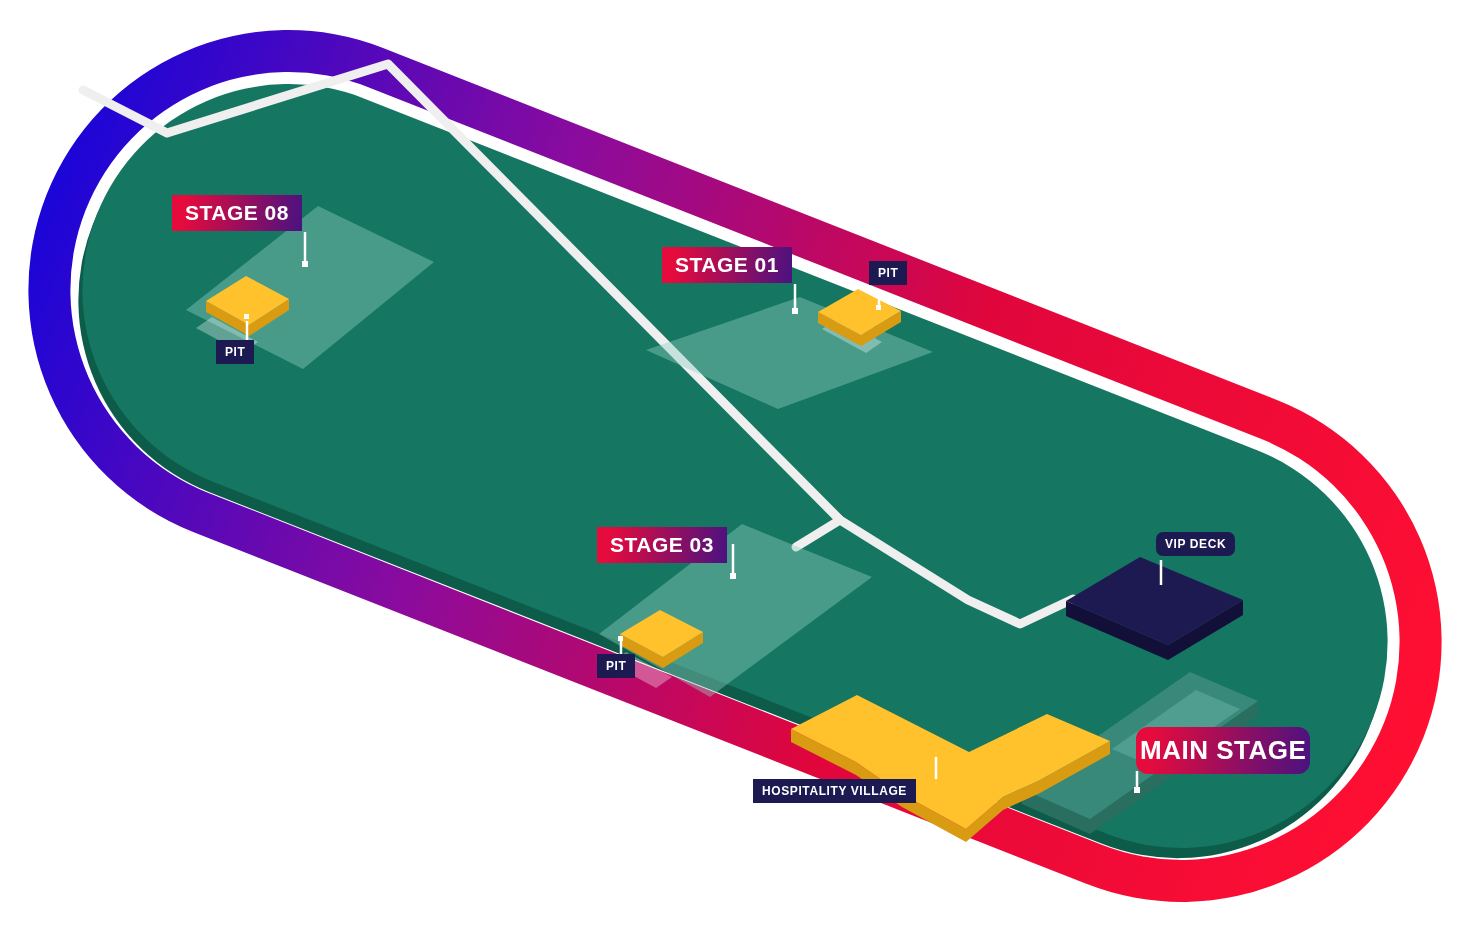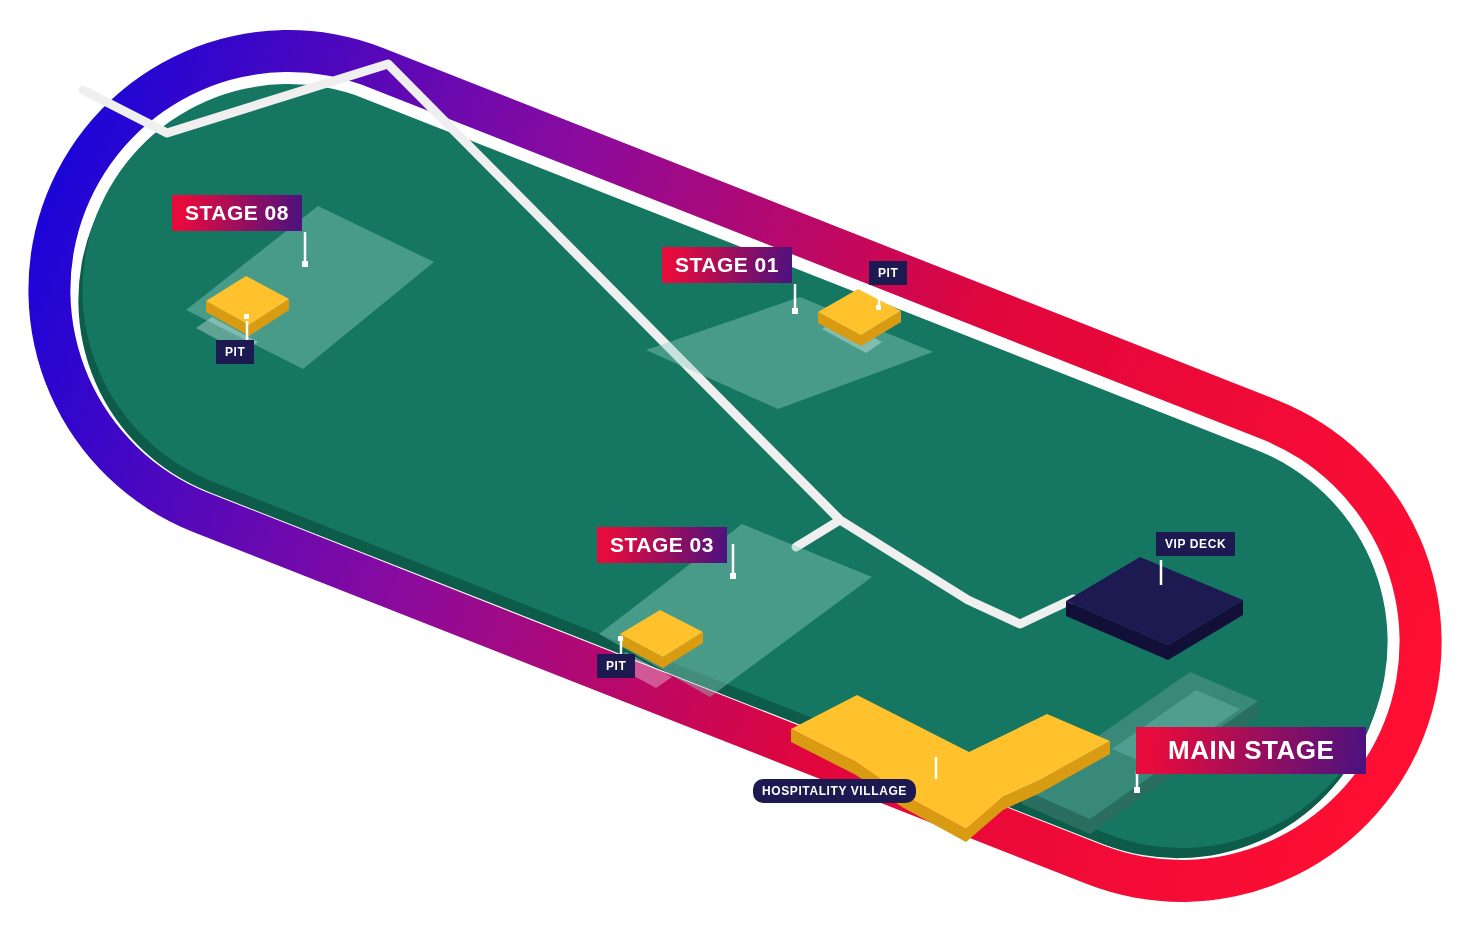--- a/index.html
+++ b/index.html
@@ -42,21 +42,22 @@
     z-index:5;
   }
   .chip-stage{
     background:linear-gradient(98deg,var(--chipRed,#e50b3d) 10%,var(--chipPurple,#4a1280) 100%);
     font-size:21px;
     padding:6px 13px;
     letter-spacing:.5px;
   }
   .chip-main{
     font-size:26px;
-    padding:8px 32px;
+    padding:8px 4px;
+    border-radius:12px;
   }
   .chip-small{
     background:var(--navy,#1d1a52);
     font-size:12px;
     padding:5px 9px;
     letter-spacing:.6px;
   }
 </style>
 </head>
 <body>
@@ -144,19 +145,19 @@
       <line x1="621" y1="641" x2="621" y2="654" class="pointer"></line>
       <rect x="618" y="636" width="5" height="5" class="dot"></rect>
       <line x1="936" y1="757" x2="936" y2="779" class="pointer"></line>
     </g>
   </svg>
 
   <div class="chip chip-stage" style="left:172px;top:195px;">STAGE 08</div>
   <div class="chip chip-stage" style="left:662px;top:247px;">STAGE 01</div>
   <div class="chip chip-stage" style="left:597px;top:508px;margin-top:19px;">STAGE 03</div>
   <div class="chip chip-stage chip-main" style="left:1136px;top:727px;">MAIN STAGE</div>
-  <div class="chip chip-small" style="left:1156px;top:532px;">VIP DECK</div>
-  <div class="chip chip-small" style="left:753px;top:779px;border-radius:10px;">HOSPITALITY VILLAGE</div>
+  <div class="chip chip-small" style="left:1156px;top:532px;border-radius:7px;">VIP DECK</div>
+  <div class="chip chip-small" style="left:753px;top:779px;">HOSPITALITY VILLAGE</div>
   <div class="chip chip-small" style="left:216px;top:340px;">PIT</div>
   <div class="chip chip-small" style="left:869px;top:261px;">PIT</div>
   <div class="chip chip-small" style="left:597px;top:654px;">PIT</div>
 
 </div>
 
 </body></html>

